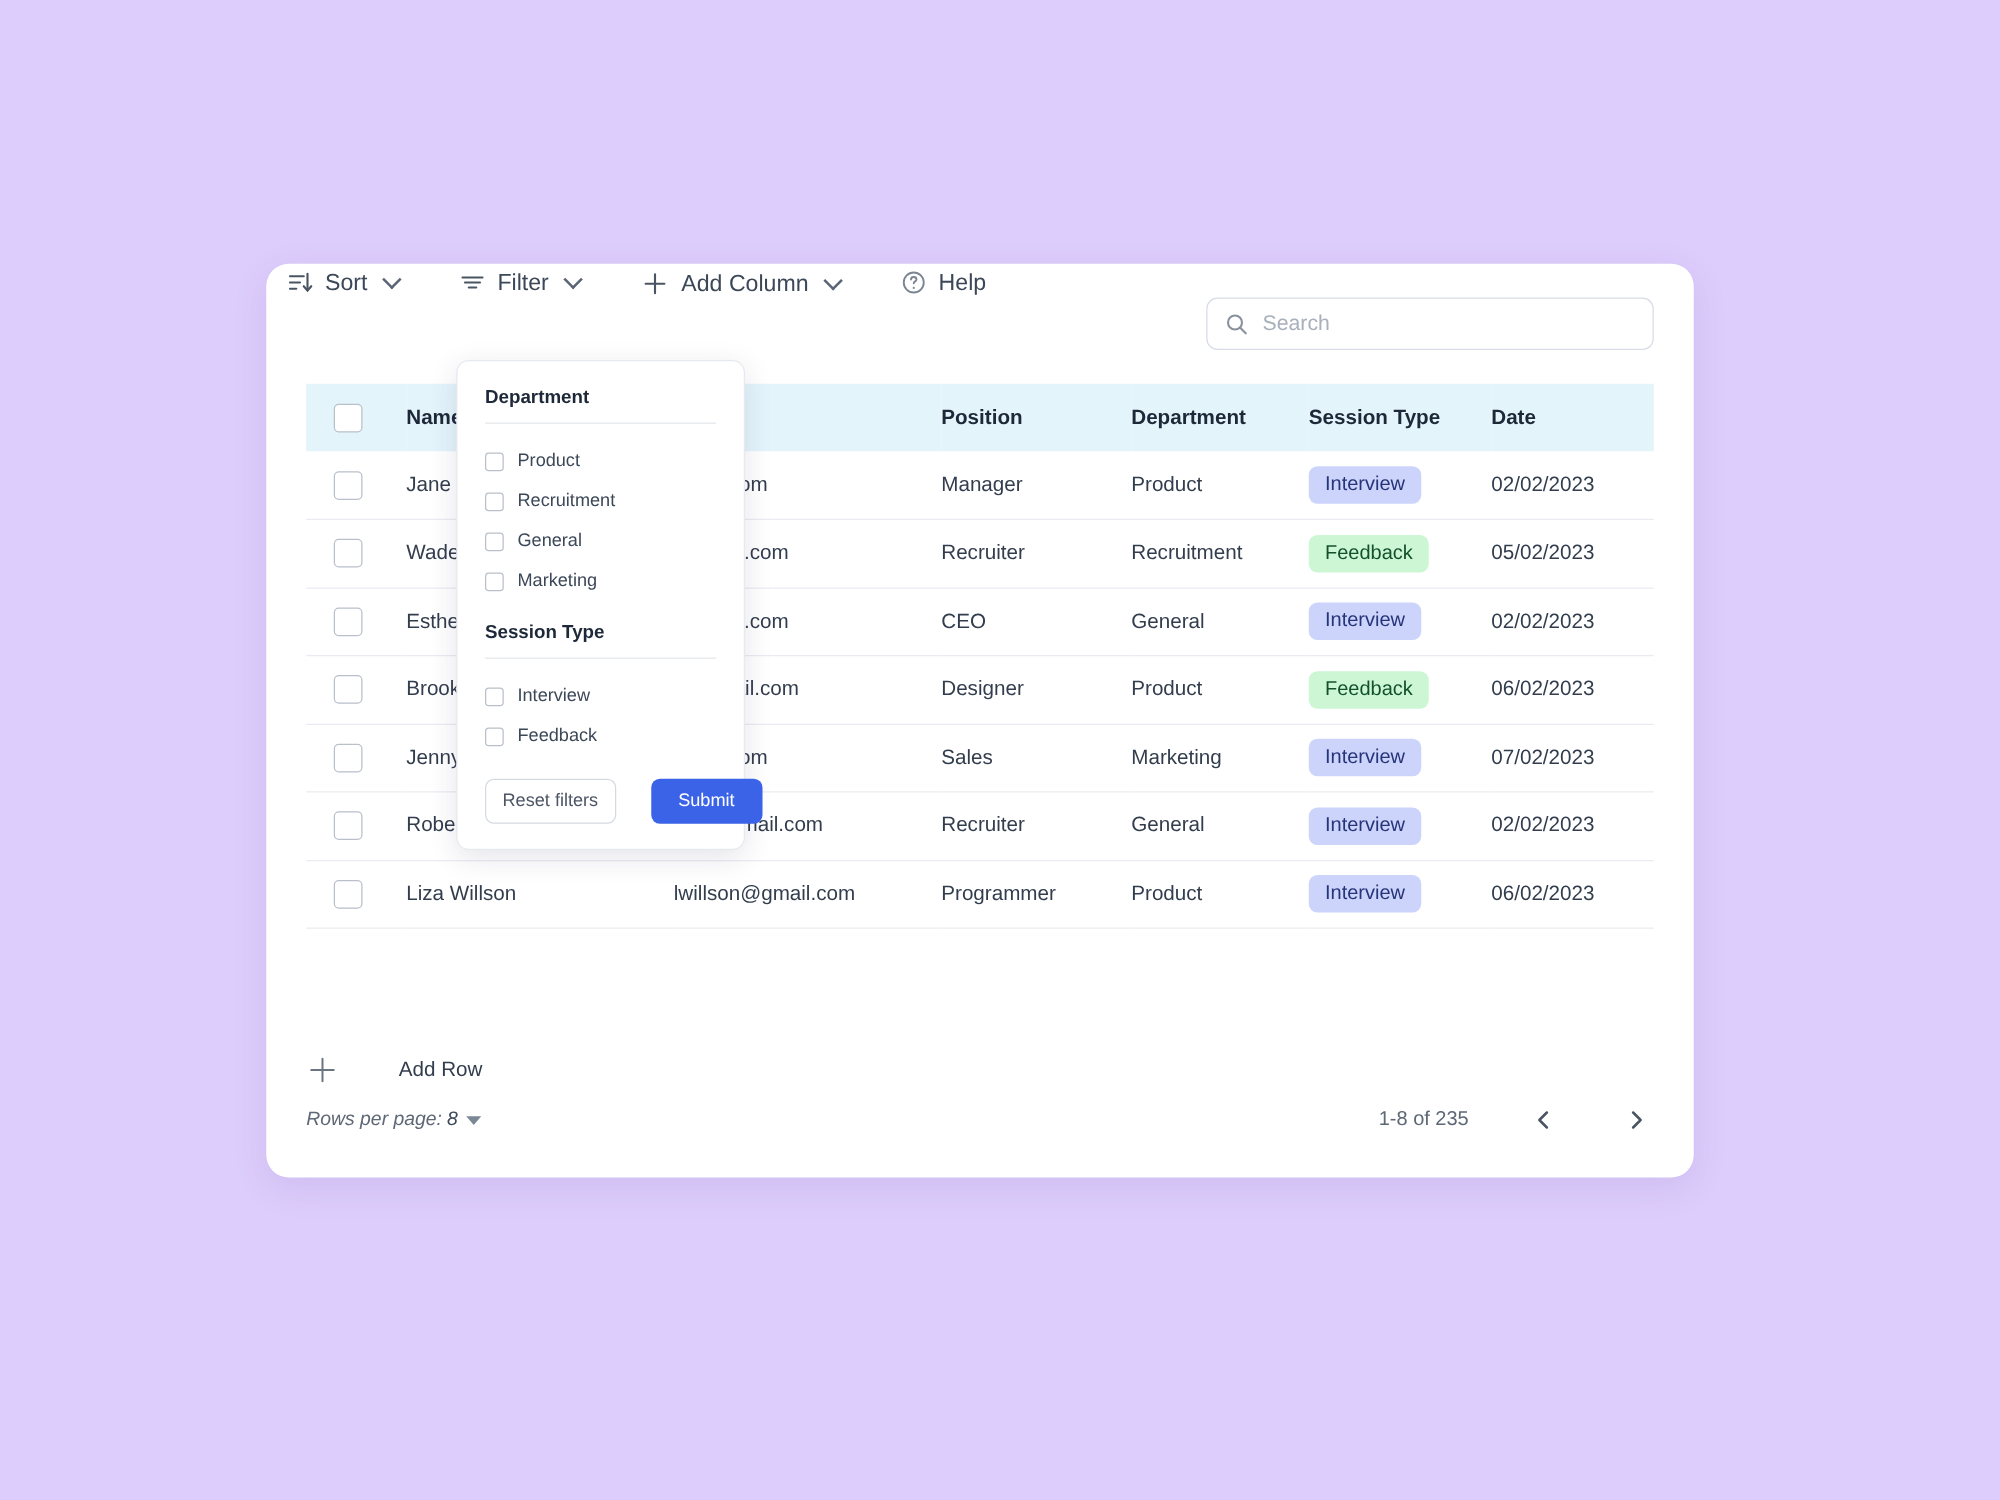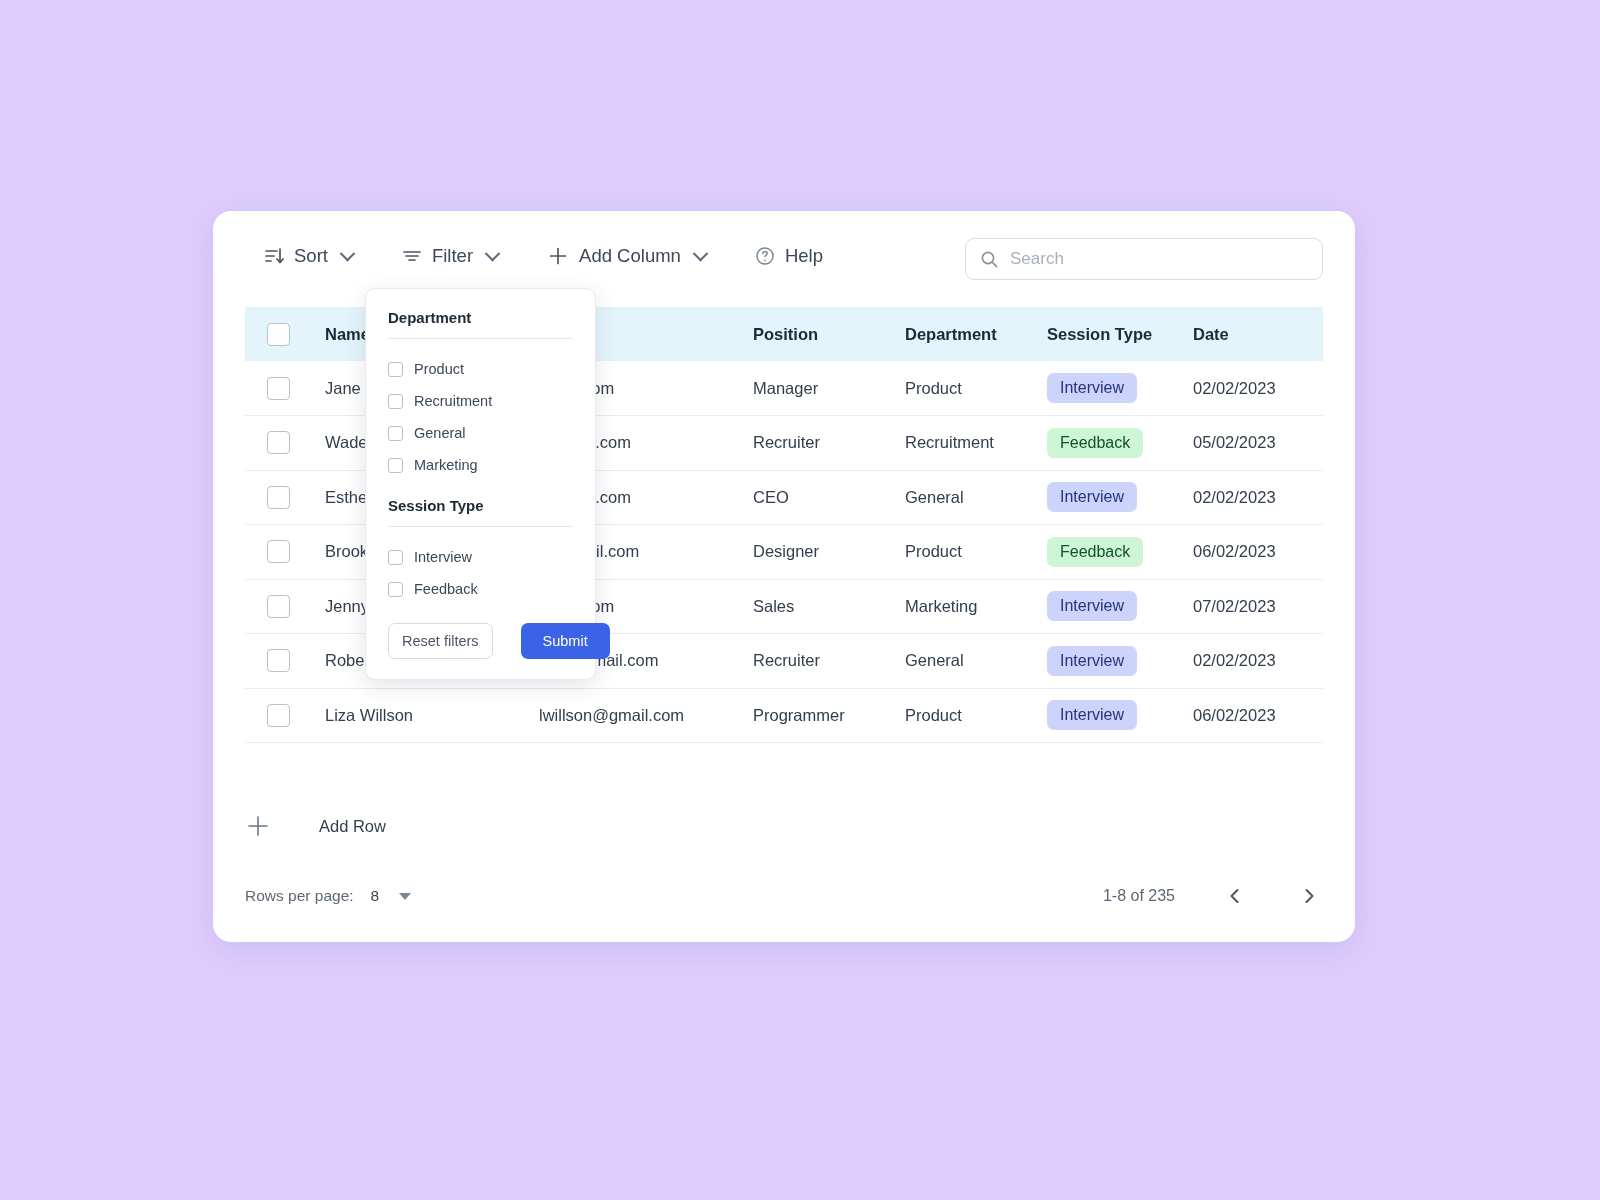--- a/index.html
+++ b/index.html
@@ -28,22 +28,22 @@
     box-shadow: 0 8px 28px rgba(80, 50, 130, 0.10);
   }
 
   
   .toolbar {
     position: absolute;
     left: 0; top: 0;
     width: 100%;
     height: 90px;
     display: flex;
-    align-items: center;
-    padding: 0 48px;
+    align-items: flex-start;
+    padding: 0 14px;
   }
 
   .tool-btn {
     display: flex;
     align-items: center;
     gap: 9px;
     color: #3c4858;
     font-size: 18.5px;
     cursor: pointer;
     background: none;
@@ -144,21 +144,21 @@
     font-size: 16px;
     line-height: 1.1;
   }
   .badge.interview { background: #ccd4fb; color: #26347a; }
   .badge.feedback  { background: #cdf6d5; color: #12512c; }
 
   
   .add-row {
     position: absolute;
     left: 32px;
-    top: 602px;
+    top: 632px;
     display: flex;
     align-items: center;
     gap: 14px;
     cursor: pointer;
   }
   .add-row .arlabel {
     font-size: 16.5px;
     color: #323d4d;
     margin-left: 34px;
   }
@@ -169,23 +169,24 @@
     left: 32px; right: 32px;
     top: 660px;
     height: 50px;
     display: flex;
     align-items: center;
     justify-content: space-between;
   }
   .rpp {
     display: flex;
     align-items: center;
-    gap: 17px;
+    gap: 4px;
     font-size: 15.5px;
     color: #5e6876;
+    font-style: italic;
   }
   .rpp .val { color: #3c4858; }
   .caret-down {
     width: 0; height: 0;
     border-left: 6px solid transparent;
     border-right: 6px solid transparent;
     border-top: 7px solid #7c8796;
     margin-left: 3px;
     cursor: pointer;
   }

